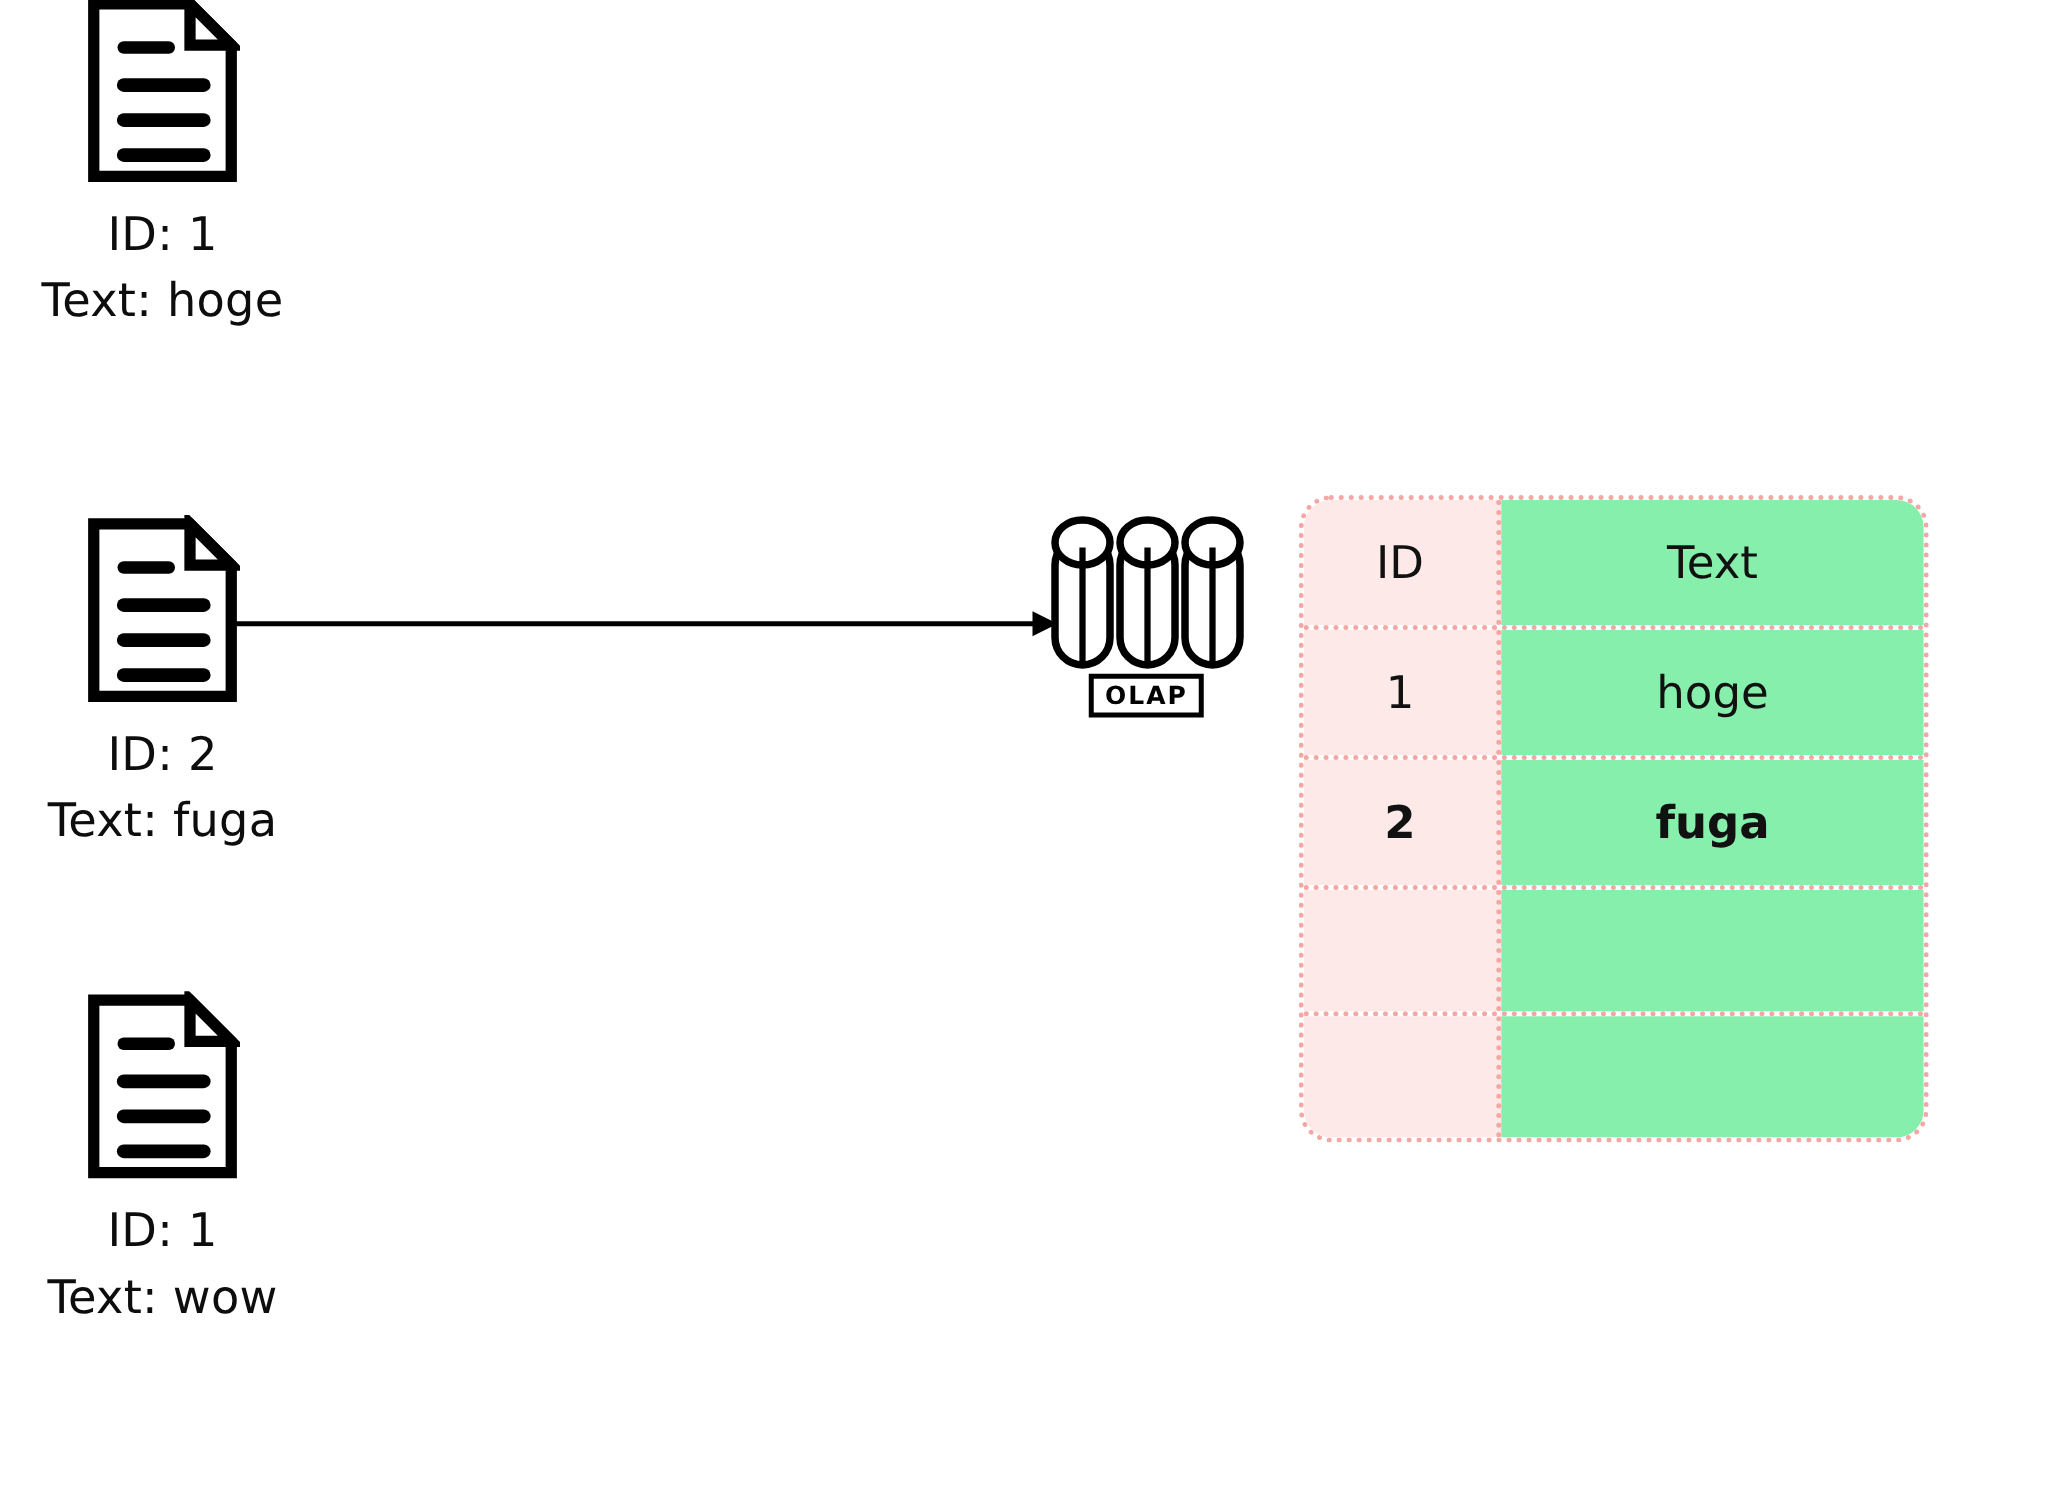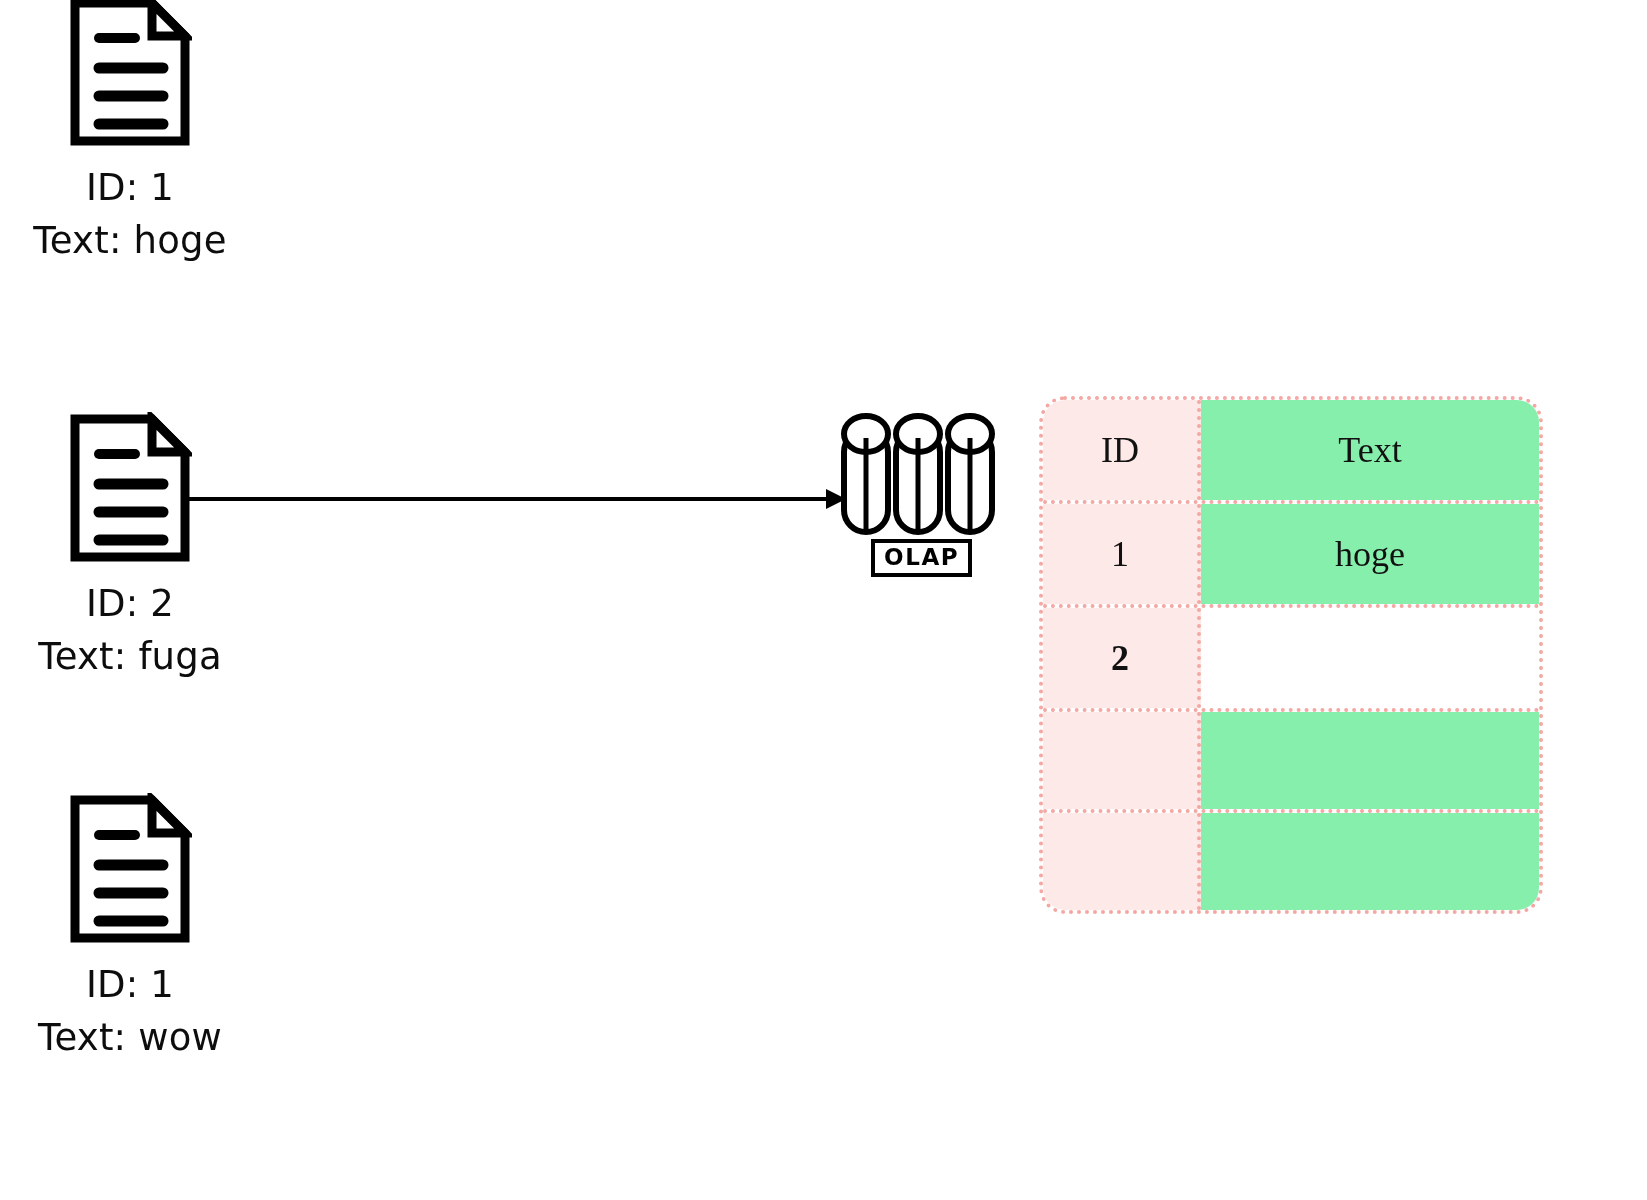--- a/index.html
+++ b/index.html
@@ -65,40 +65,39 @@
   .olap-label-box {
     position: absolute;
     left: 871px;
     top: 539px;
     border: 4px solid #000000;
     background: #ffffff;
     padding: 3px 9px 4px 9px;
   }
   .olap-label-text {
     font-family: "DejaVu Sans", sans-serif;
-    font-size: 23px;
+    font-size: 20px;
     font-weight: bold;
     letter-spacing: 1.6px;
     line-height: 1;
     color: #000000;
   }
 
   
   .olap-table {
     position: absolute;
     left: 1039px;
     top: 396px;
     width: 504px;
     height: 518px;
     border: 4px dotted #f4a7a3;
     border-radius: 26px;
     box-sizing: border-box;
     overflow: hidden;
     background: #ffffff;
-    font-family: Liberation Serif, serif;
   }
   .tbl-row {
     display: flex;
     width: 100%;
     box-sizing: border-box;
     border-bottom: 4px dotted #f4a7a3;
   }
   .tbl-row:last-child {
     border-bottom: none;
   }
@@ -218,20 +217,21 @@
       <div class="tbl-cell text-col">Text</div>
     </div>
 
     <div class="tbl-row r-1">
       <div class="tbl-cell id-col">1</div>
       <div class="tbl-cell text-col">hoge</div>
     </div>
 
     <div class="tbl-row r-2">
       <div class="tbl-cell id-col bold">2</div>
+      <div class="tbl-cell text-col bold">fuga</div>
     </div>
 
     <div class="tbl-row r-3">
       <div class="tbl-cell id-col"></div>
       <div class="tbl-cell text-col"></div>
     </div>
 
     <div class="tbl-row r-4">
       <div class="tbl-cell id-col"></div>
       <div class="tbl-cell text-col"></div>

